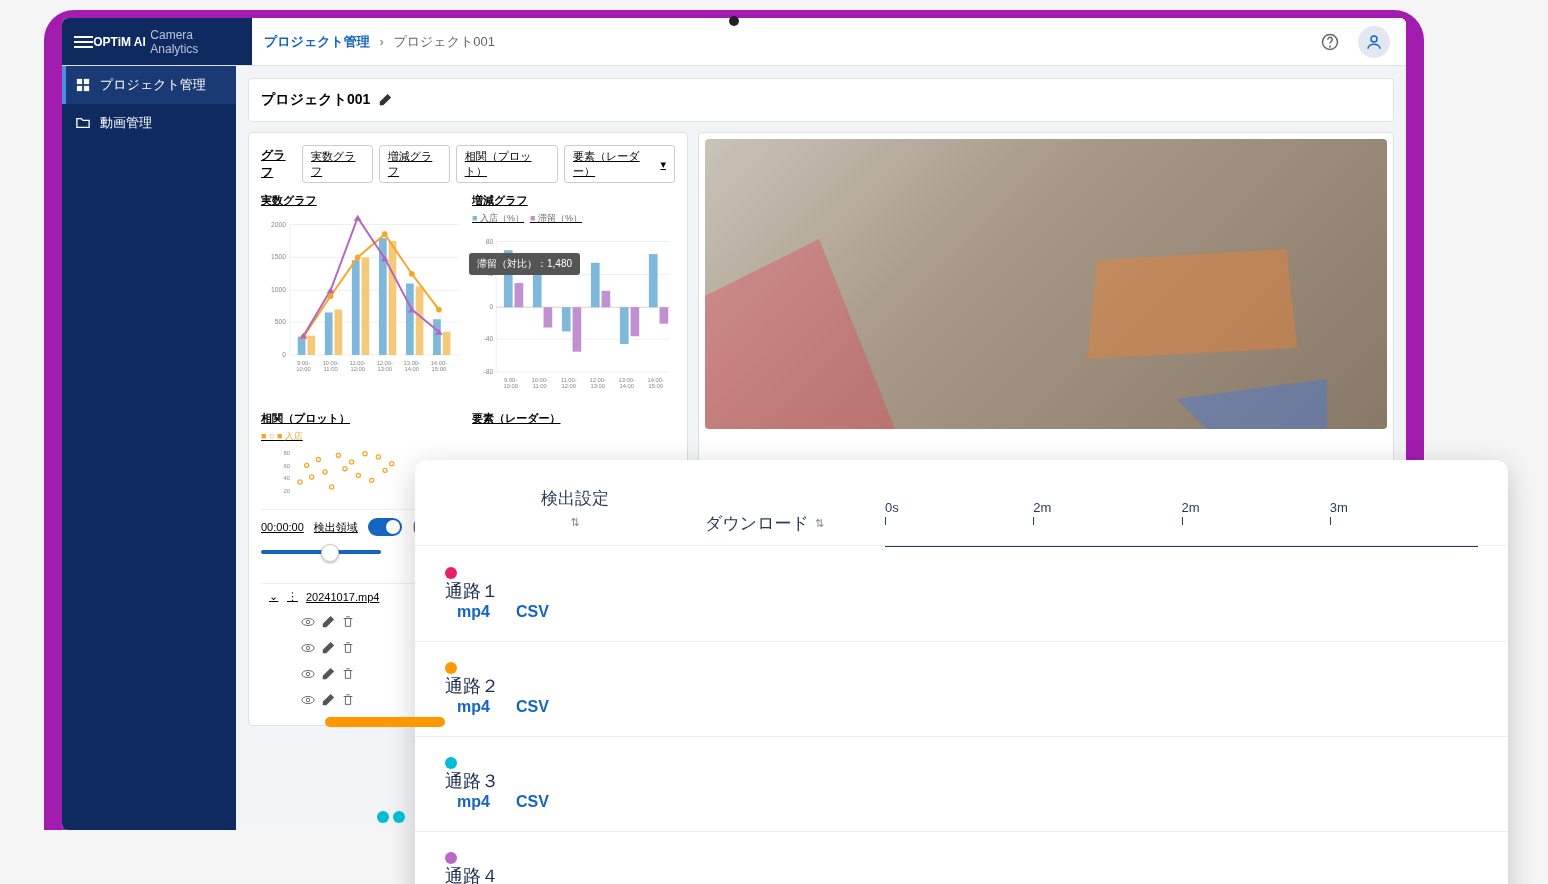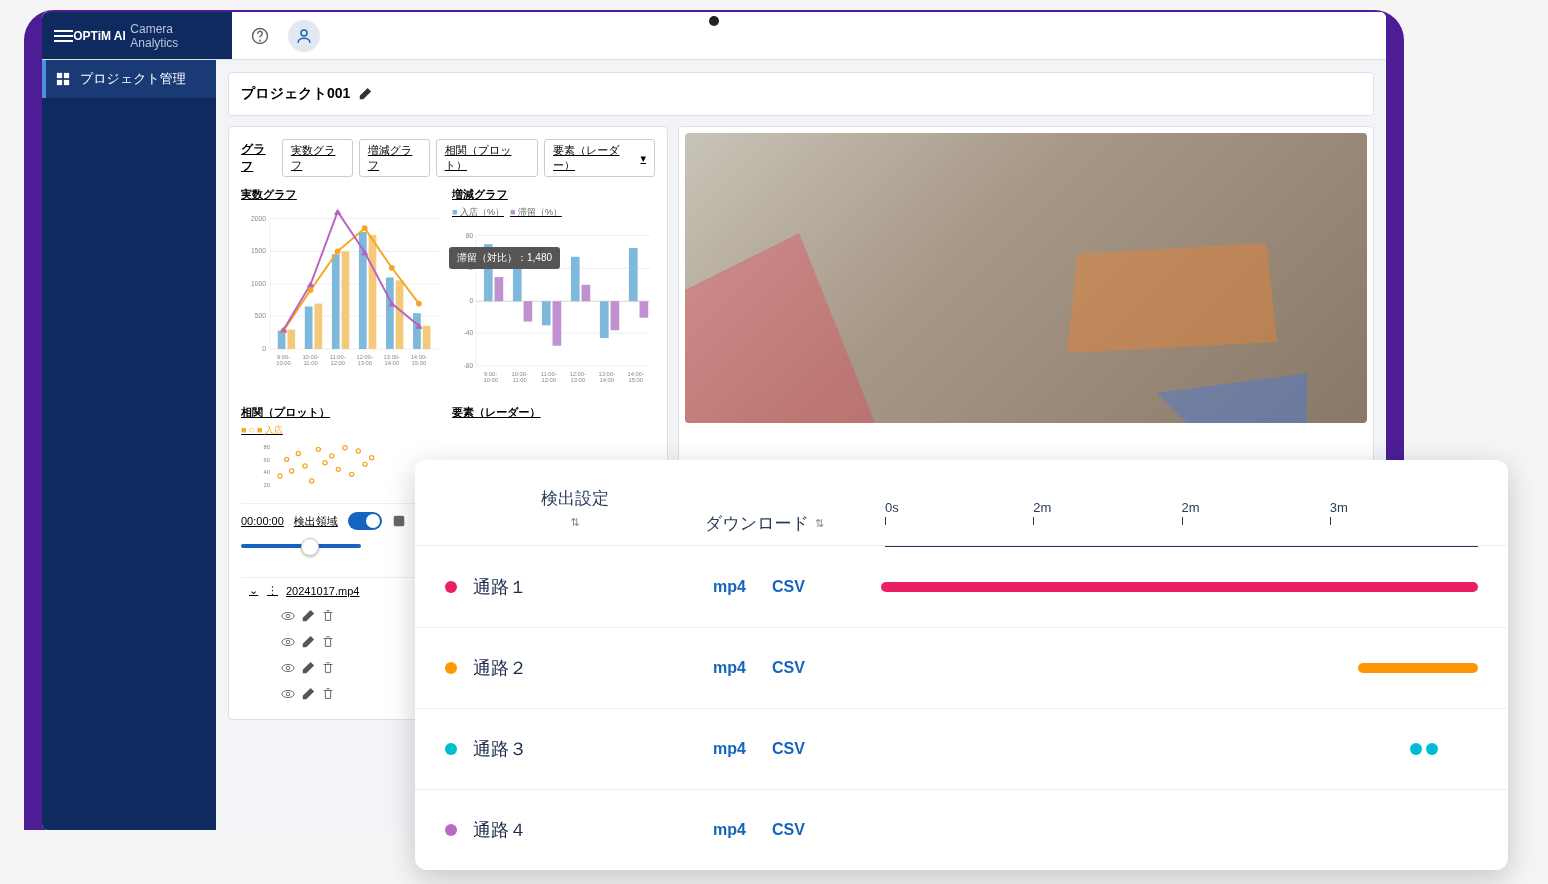--- a/index.html
+++ b/index.html
@@ -1,21 +1,21 @@
 <!DOCTYPE html>
 <html><head>
 <meta charset="utf-8">
 <style>
 * { margin: 0; padding: 0; box-sizing: border-box; font-family: -apple-system, "Hiragino Sans", "Yu Gothic", sans-serif; }
 body { background: #f5f5f5; width: 1548px; height: 884px; position: relative; overflow: hidden; }
 
 
 .laptop {
-  position: absolute; top: 10px; left: 24px; width: 1380px; height: 820px;
-  background: #4c1d95; border-radius: 30px 30px 0 0; padding: 2px 18px 0 18px;
+  position: absolute; top: 10px; left: 44px; width: 1380px; height: 820px;
+  background: #a21caf; border-radius: 30px 30px 0 0; padding: 8px 18px 0 18px;
 }
 .laptop::before {
   content: ''; position: absolute; top: 6px; left: 50%; transform: translateX(-50%);
   width: 10px; height: 10px; background: #222; border-radius: 50%;
 }
 .screen { width: 100%; height: 100%; background: #fff; border-radius: 6px; overflow: hidden; display: flex; flex-direction: column; }
 
 
 .topbar { height: 48px; background: #fff; border-bottom: 1px solid #e0e0e0; display: flex; align-items: center; padding: 0 16px; gap: 12px; }
 .hamburger { width: 20px; cursor: pointer; }
@@ -96,21 +96,21 @@
 }
 .ft-header { display: flex; align-items: center; padding: 20px 30px 10px; border-bottom:1px solid #eee;}
 .ft-col { font-size: 17px; color: #2a3a5a; font-weight: 500; display:flex; align-items:center; gap:6px;}
 .ft-col.det { width: 260px; flex-direction: column; }
 .ft-col.dl { width: 180px; margin-top: 32px; }
 .ft-timeline-head { flex:1; display:flex; font-size:13px; color:#2a3a5a;}
 .ft-tick { flex:1; position:relative; }
 .ft-tick::after { content:''; position:absolute; left:0; bottom:-10px; width:1px; height:8px; background:#2a3a5a;}
 .ft-axis { height:1px; background:#2a3a5a; margin:0 30px 0 470px;}
 
-.ft-row { display:flex; align-items:center; padding:28px 30px; border-bottom:1px solid #eee;}
+.ft-row { display:flex; align-items:flex-start; padding:20px 30px; border-bottom:1px solid #eee;flex-direction:column;}
 .ft-row:last-child { border-bottom:none;}
 .dot { width:12px; height:12px; border-radius:50%; margin-right:16px;}
 .dot.pink { background:#e91e63; }
 .dot.orange { background:#ff9800; }
 .dot.cyan { background:#00bcd4; }
 .dot.purple { background:#ba68c8; }
 .ft-name { font-size:18px; color:#1a2a4a; width:228px;}
 .ft-dl { width:180px; display:flex; gap:14px;}
 .ft-dl a { color:#1565c0; font-weight:700; font-size:16px; cursor:pointer;margin-left:12px;}
 .ft-bar-area { flex:1; position:relative; height:12px;}
@@ -130,20 +130,25 @@
     <div class="topbar">
       <div class="topbar-left">
         <div class="hamburger">
             <span></span>
             <span></span>
             <span></span>
           </div>
         <span class="brand">OPTiM AI</span>&nbsp;
         <span class="brand-sub">Camera Analytics</span>
       </div>
+      <div class="breadcrumb">
+        <span>プロジェクト管理</span>
+        <span class="sep">›</span>
+        <span class="current">プロジェクト001</span>
+      </div>
       <div class="icon-btn">
         <svg width="18" height="18" viewBox="0 0 24 24" fill="none" stroke="#666" stroke-width="2">
             <circle cx="12" cy="12" r="10"></circle>
             <path d="M9 9a3 3 0 115 2c-1 1-2 1-2 3"></path>
             <circle cx="12" cy="18" r="0.5" fill="#666"></circle>
           </svg>
       </div>
       <div class="icon-btn user">
         <svg width="18" height="18" viewBox="0 0 24 24" fill="none" stroke="#1565c0" stroke-width="2">
             <circle cx="12" cy="8" r="4"></circle>
@@ -155,20 +160,26 @@
     <div class="body">
       <div class="sidebar">
         <div class="sidebar-item active">
           <svg class="sb-icon" viewBox="0 0 16 16" fill="#fff">
               <rect x="1" y="1" width="6" height="6"></rect>
               <rect x="9" y="1" width="6" height="6"></rect>
               <rect x="1" y="9" width="6" height="6"></rect>
               <rect x="9" y="9" width="6" height="6"></rect>
             </svg>
           <span>プロジェクト管理</span>
+        </div>
+        <div class="sidebar-item">
+          <svg class="sb-icon" viewBox="0 0 16 16" fill="none" stroke="#fff" stroke-width="1.5">
+              <path d="M1 3h5l2 2h7v8H1z"></path>
+            </svg>
+          <span>動画管理</span>
         </div>
       </div>
 
       <div class="main">
         <div class="card">
           <div class="project-title">
             <span>プロジェクト001</span>
             <svg class="edit-icon" viewBox="0 0 16 16" fill="#333">
                 <path d="M11 1l4 4-9 9H2v-4z"></path>
               </svg>

